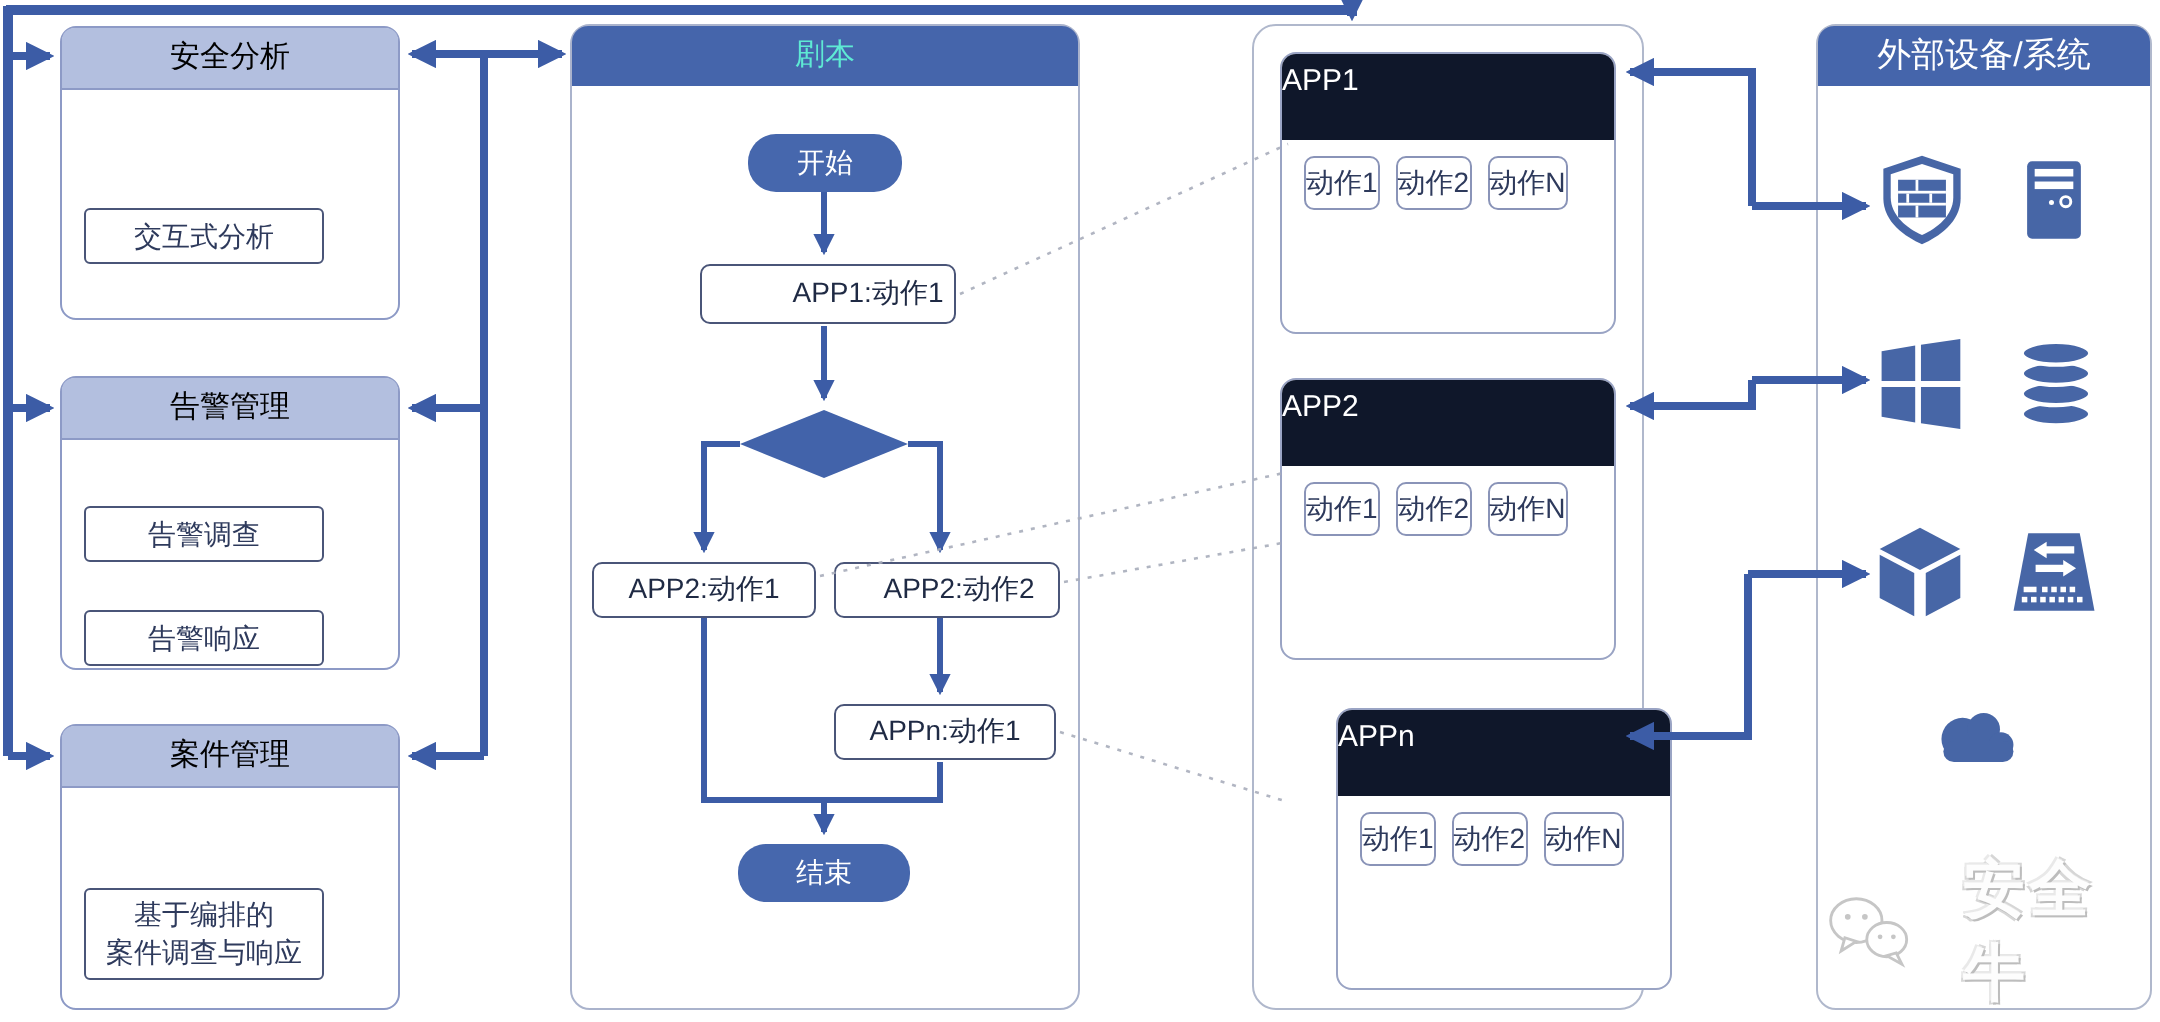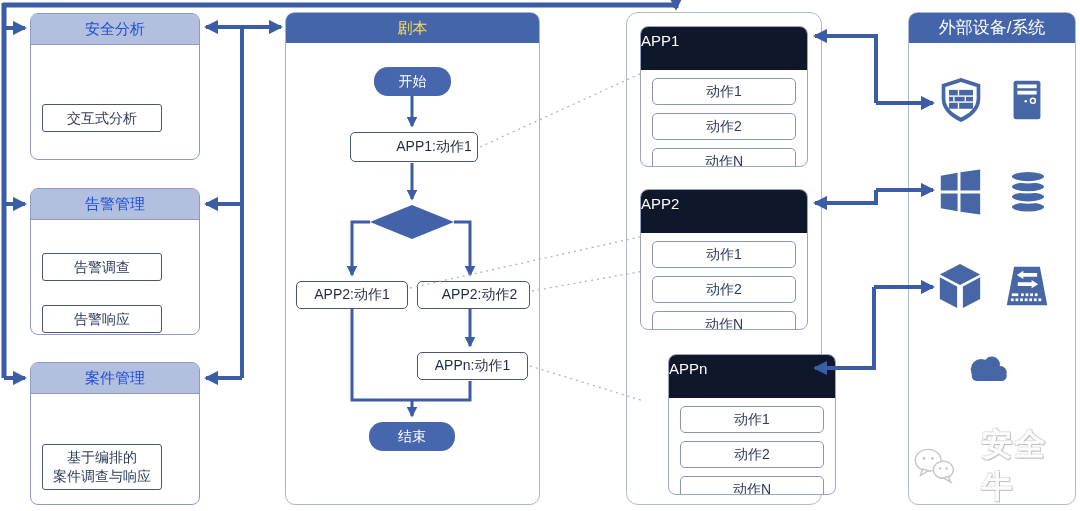--- a/index.html
+++ b/index.html
@@ -5,43 +5,43 @@
   html,body{margin:0;padding:0;background:#fff;}
   .canvas{
     position:relative;width:1080px;height:511px;background:#fff;overflow:hidden;
     font-family:"Liberation Sans",sans-serif;color:#2e3a5c;
   }
   svg.connectors{position:absolute;left:0;top:0;z-index:5;pointer-events:none;}
 
   
   .panel{position:absolute;left:30px;width:170px;background:#fff;
     border:1.5px solid #8d9ac6;border-radius:8px;z-index:2;box-sizing:border-box;}
-  .panel-header{height:30px;line-height:30px;text-align:center;background:#b3bfdf;color:#1d4ed8;
+  .panel-header{height:30px;line-height:30px;text-align:center;background:#b3bfdf;color:#000000;
     font-size:15px;border-bottom:1.5px solid #8d9ac6;border-radius:6px 6px 0 0;}
   .panel-item{position:absolute;left:11px;width:120px;border:1.5px solid #4a5578;border-radius:3px;
     background:#fff;display:flex;align-items:center;justify-content:center;
     font-size:14px;color:#2e3a5c;text-align:center;white-space:pre-line;line-height:1.35;box-sizing:border-box;margin-top:17px;}
 
   
   .pb-container{position:absolute;left:285px;top:12px;width:255px;height:493px;background:#fff;
     border:1.5px solid #aab3cc;border-radius:10px;z-index:1;box-sizing:border-box;}
-  .pb-header{height:30px;line-height:30px;text-align:center;background:#4565ab;color:#fde047;
+  .pb-header{height:30px;line-height:30px;text-align:center;background:#4565ab;color:#5eead4;
     font-size:15px;border-radius:8px 8px 0 0;}
   .pill{position:absolute;background:#4667ad;color:#fff;border-radius:14px;
     display:flex;align-items:center;justify-content:center;font-size:14px;z-index:3;box-sizing:border-box;}
   .flow-box{position:absolute;background:#fff;border:1.6px solid #4a5578;border-radius:5px;
     display:flex;align-items:center;justify-content:center;font-size:14px;color:#1f2a44;z-index:3;box-sizing:border-box;}
 
   
   .apps-container{position:absolute;left:626px;top:12px;width:196px;height:493px;background:#fff;
     border:1.5px solid #b0b8cc;border-radius:12px;z-index:1;box-sizing:border-box;}
   .app-card{position:absolute;left:13px;width:168px;height:141px;background:#fff;
     border:1.5px solid #9aa4c4;border-radius:8px;box-sizing:border-box;overflow:hidden;z-index:3;}
   .app-card-header{height:43px;line-height:27px;background:#0f172a;color:#fff;font-size:15px;}
-  .app-actions{display:flex;flex-direction:column;gap:8px;padding:8px 11px 0 11px;}
+  .app-actions{display:flex;flex-direction:row;gap:8px;padding:8px 11px 0 11px;}
   .app-action{height:27px;border:1.4px solid #8a94b8;border-radius:5px;background:#fff;
     display:flex;align-items:center;justify-content:center;font-size:14px;color:#2e3a5c;box-sizing:border-box;}
 
   
   .ext-container{position:absolute;left:908px;top:12px;width:168px;height:493px;background:#fff;
     border:1.5px solid #b0b8cc;border-radius:10px;z-index:1;box-sizing:border-box;}
   .ext-header{height:30px;line-height:30px;text-align:center;background:#4565ab;color:#fff;
     font-size:17px;border-radius:8px 8px 0 0;}
   .ext-icon{position:absolute;z-index:3;}
   .watermark{position:absolute;left:912px;top:438px;width:160px;height:56px;z-index:3;

